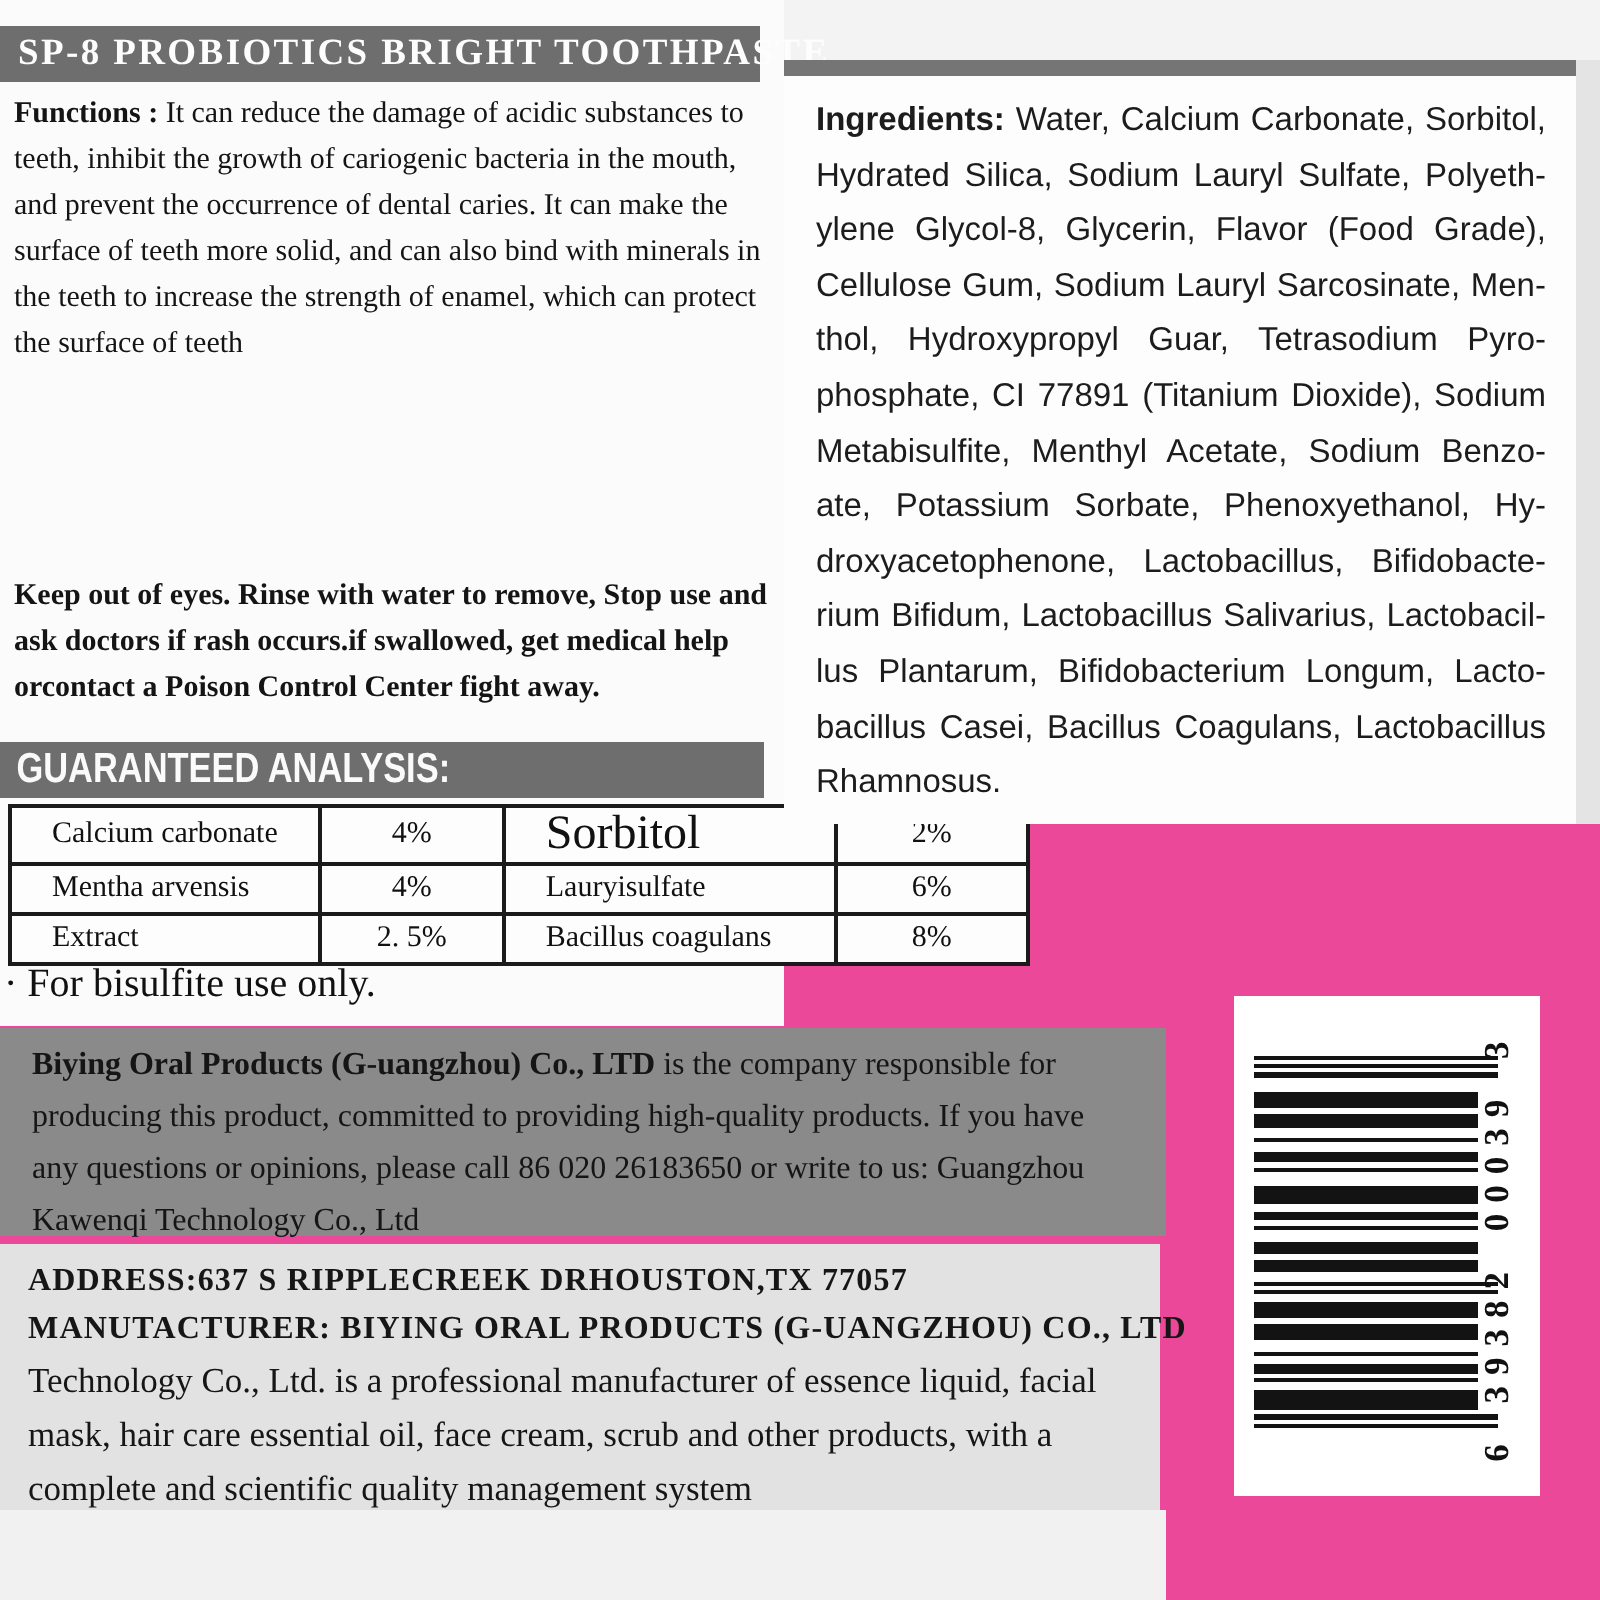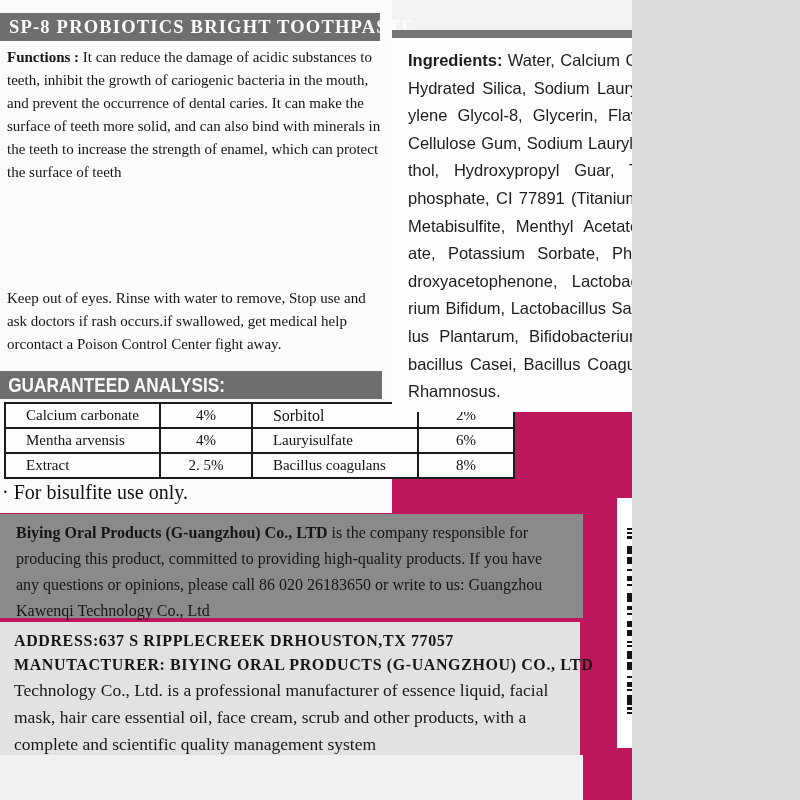--- a/index.html
+++ b/index.html
@@ -1,41 +1,41 @@
 <!DOCTYPE html>
 <html><head>
 <meta charset="utf-8">
 <style>
   html,body{margin:0;padding:0;background:#dcdcdc;}
-  .page{position:relative;width:632px;height:800px;background:#be185d;overflow:hidden;
+  .page{position:relative;width:800px;height:800px;background:#ec4899;overflow:hidden;
         font-family:"Liberation Serif",serif;color:#141414;}
   .left-panel{position:absolute;left:0;top:0;width:392px;height:513px;background:#fbfbfb;}
   .topright-strip{position:absolute;left:392px;top:0;width:408px;height:30px;background:#f3f3f3;}
   .bottomleft-strip{position:absolute;left:0;top:755px;width:583px;height:45px;background:#f1f1f1;}
   .right-edge-strip{position:absolute;left:788px;top:30px;width:12px;height:382px;background:#e4e4e4;}
 
   .title-bar{position:absolute;left:0;top:13px;width:380px;height:28px;background:#6e6e6e;
              color:#fdfdfd;font-weight:bold;font-size:18.5px;line-height:28px;
              padding-left:9px;letter-spacing:1.2px;box-sizing:border-box;white-space:nowrap;}
 
   .para{position:absolute;left:7px;width:381px;font-size:15px;line-height:23px;color:#141414;}
   #functions{top:46px;}
   #directions{top:194px;}
-  #caution{top:287px;}
+  #caution{top:287px;font-weight:bold;}
 
   .ga-bar{position:absolute;left:0;top:371px;width:382px;height:28px;background:#6e6e6e;}
   .ga-bar span{display:inline-block;font-family:"Liberation Sans",sans-serif;font-weight:bold;
                font-size:21px;line-height:28px;padding-left:10px;color:#fafafa;
                transform:scaleX(0.82);transform-origin:0 50%;white-space:nowrap;}
 
   .analysis{position:absolute;left:4px;top:402px;border-collapse:collapse;background:#fdfdfd;}
   .analysis td{border:2px solid #1b1b1b;font-size:15px;padding:0 20px;height:23px;color:#111;
                white-space:nowrap;overflow:hidden;}
   .analysis td.val{text-align:center;}
-  .analysis td.big{font-size:16px;}
+  .analysis td.big{font-size:24px;}
 
   .external{position:absolute;left:2px;top:481px;font-size:20px;color:#111;}
 
   .company-box{position:absolute;left:0;top:514px;width:583px;height:104px;background:#8a8a8a;
                box-sizing:border-box;padding:6px 16px 0 16px;font-size:16px;line-height:26px;color:#151515;}
 
   .address-box{position:absolute;left:0;top:622px;width:580px;height:133px;background:#e2e2e2;
                box-sizing:border-box;padding:7px 12px 0 14px;color:#161616;}
   .addr-line{font-weight:bold;font-size:16px;line-height:24px;letter-spacing:0.6px;white-space:nowrap;}
   .addr-body{font-size:17.5px;line-height:27px;}

